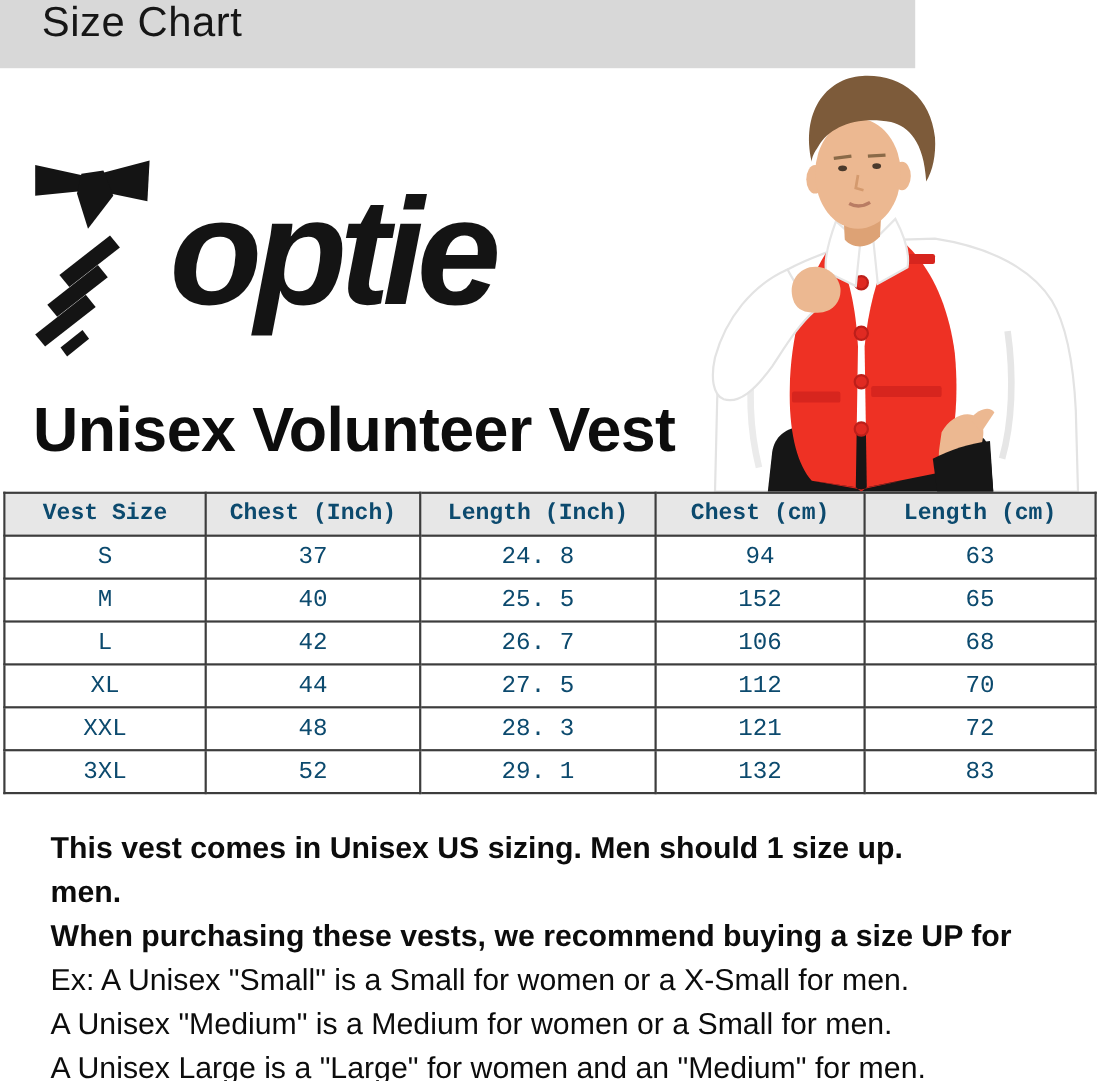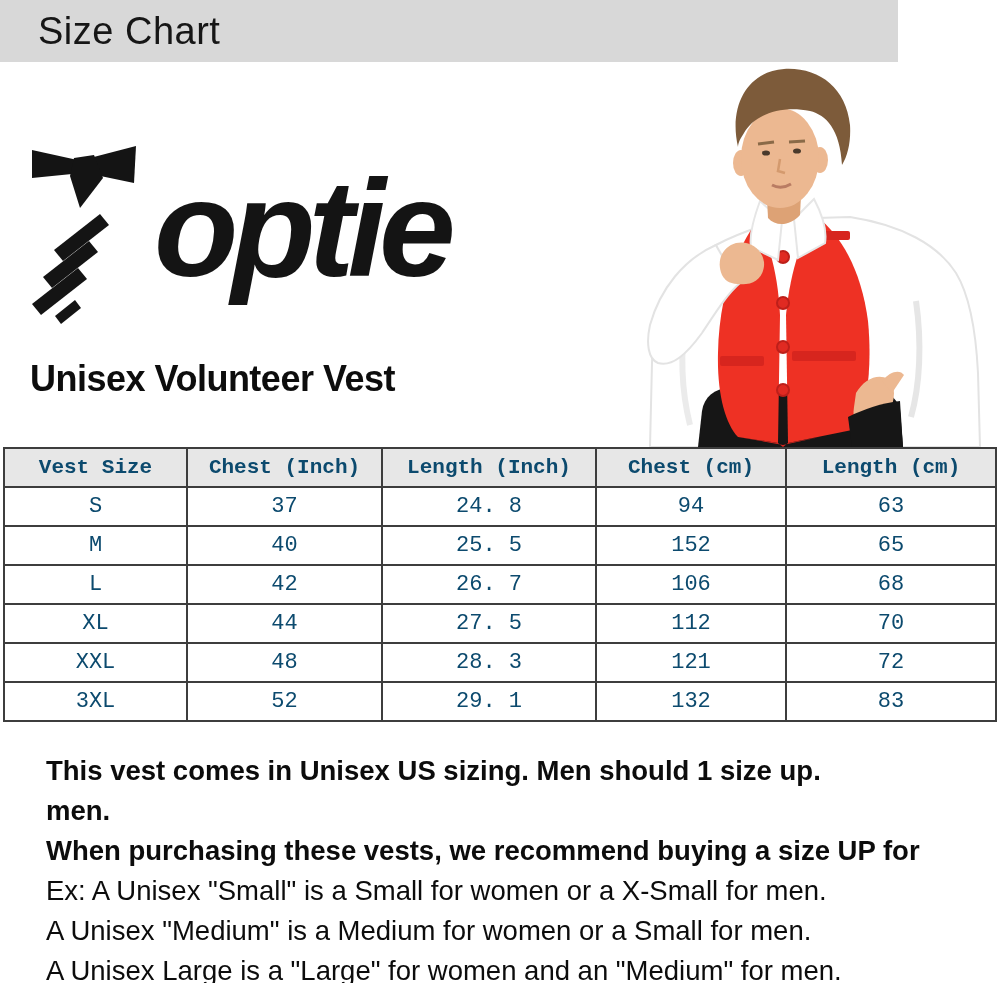--- a/index.html
+++ b/index.html
@@ -1,29 +1,29 @@
 <!DOCTYPE html>
 <html><head>
 <meta charset="utf-8">
 <style>
   html,body{margin:0;padding:0;}
   body{
     width:1000px;height:983px;position:relative;background:#ffffff;
     font-family:"Liberation Sans",sans-serif;overflow:hidden;color:#111;
   }
   .banner{
-    position:absolute;left:0;top:0;width:898px;height:62px;
-    background:#d8d8d8;display:flex;align-items:center;box-sizing:border-box;
+    position:absolute;left:0;top:0;width:832px;height:62px;
+    background:#d8d8d8;display:flex;align-items:flex-start;box-sizing:border-box;
     padding-left:38px;
   }
   .banner-title{font-size:38px;color:#161616;letter-spacing:.5px;}
   .logo{position:absolute;left:30px;top:138px;width:445px;height:188px;}
   .photo{position:absolute;left:620px;top:63px;width:380px;height:384px;}
   .heading{
-    position:absolute;left:30px;top:358px;margin:0;font-size:36px;
+    position:absolute;left:30px;top:358px;margin:0;font-size:57px;
     font-weight:bold;letter-spacing:-.5px;color:#0d0d0d;white-space:nowrap;
   }
   table.size-table{
     position:absolute;left:3px;top:447px;width:992px;
     border-collapse:collapse;table-layout:fixed;
     font-family:"Liberation Mono",monospace;color:#0c4a6e;
   }
   .size-table th,.size-table td{
     border:2px solid #3d3d3d;text-align:center;vertical-align:middle;
     padding:0;height:37px;overflow:hidden;white-space:nowrap;

